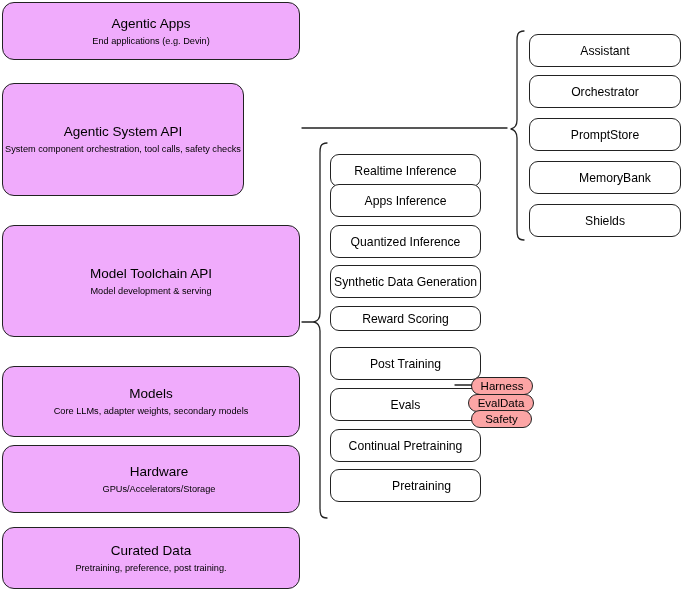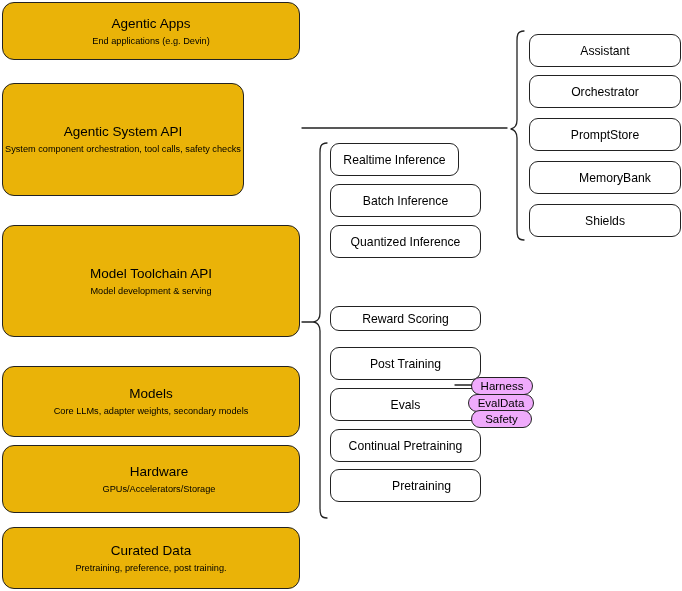--- a/index.html
+++ b/index.html
@@ -18,21 +18,21 @@
     overflow: hidden;
     background: #ffffff;
   }
 
   
   .box {
     position: absolute;
     box-sizing: border-box;
     border: 1.3px solid #222222;
     border-radius: 12px;
-    background: #eab308;
+    background: #f0abfc;
     display: flex;
     flex-direction: column;
     align-items: center;
     justify-content: center;
     text-align: center;
   }
   .layer-title {
     font-size: 13.5px;
     line-height: 17px;
     color: #000000;
@@ -61,21 +61,21 @@
     color: #000000;
     white-space: nowrap;
   }
 
   
   .pill {
     position: absolute;
     box-sizing: border-box;
     border: 1.3px solid #222222;
     border-radius: 999px;
-    background: #f0abfc;
+    background: #fca5a5;
     display: flex;
     align-items: center;
     justify-content: center;
     font-size: 11.5px;
     line-height: 13px;
     color: #000000;
     white-space: nowrap;
     z-index: 5;
   }
 
@@ -151,26 +151,27 @@
   <div class="box" style="left:2px; top:445px; width:298px; height:68px;padding-left:16px;">
     <div class="layer-title">Hardware</div>
     <div class="layer-sub">GPUs/Accelerators/Storage</div>
   </div>
 
   <div class="box" style="left:2px; top:527px; width:298px; height:62px;">
     <div class="layer-title">Curated Data</div>
     <div class="layer-sub">Pretraining, preference, post training.</div>
   </div>
 
-  <div class="chip" style="left:330px; top:143px; width:129px; height:33px;">Realtime Inference</div>
+  <div class="chip" style="left:330px; top:154px; width:151px; height:33px;">Realtime Inference</div>
 
-  <div class="chip" style="left:330px; top:184px; width:151px; height:33px;">Batch Inference</div>
+  <div class="chip" style="left:330px; top:184px; width:151px; height:33px;">Apps Inference</div>
 
   <div class="chip" style="left:330px; top:225px; width:151px; height:33px;">Quantized Inference</div>
 
+  <div class="chip" style="left:330px; top:265px; width:151px; height:33px;">Synthetic Data Generation</div>
 
   <div class="chip" style="left:330px; top:306px; width:151px; height:25px;">Reward Scoring</div>
 
   <div class="chip" style="left:330px; top:347px; width:151px; height:33px;">Post Training</div>
 
   <div class="chip" style="left:330px; top:388px; width:151px; height:33px;">Evals</div>
 
   <div class="chip" style="left:330px; top:429px; width:151px; height:33px;">Continual Pretraining</div>
 
   <div class="chip" style="left:330px; top:469px; width:151px; height:33px;padding-left:32px;">Pretraining</div>

